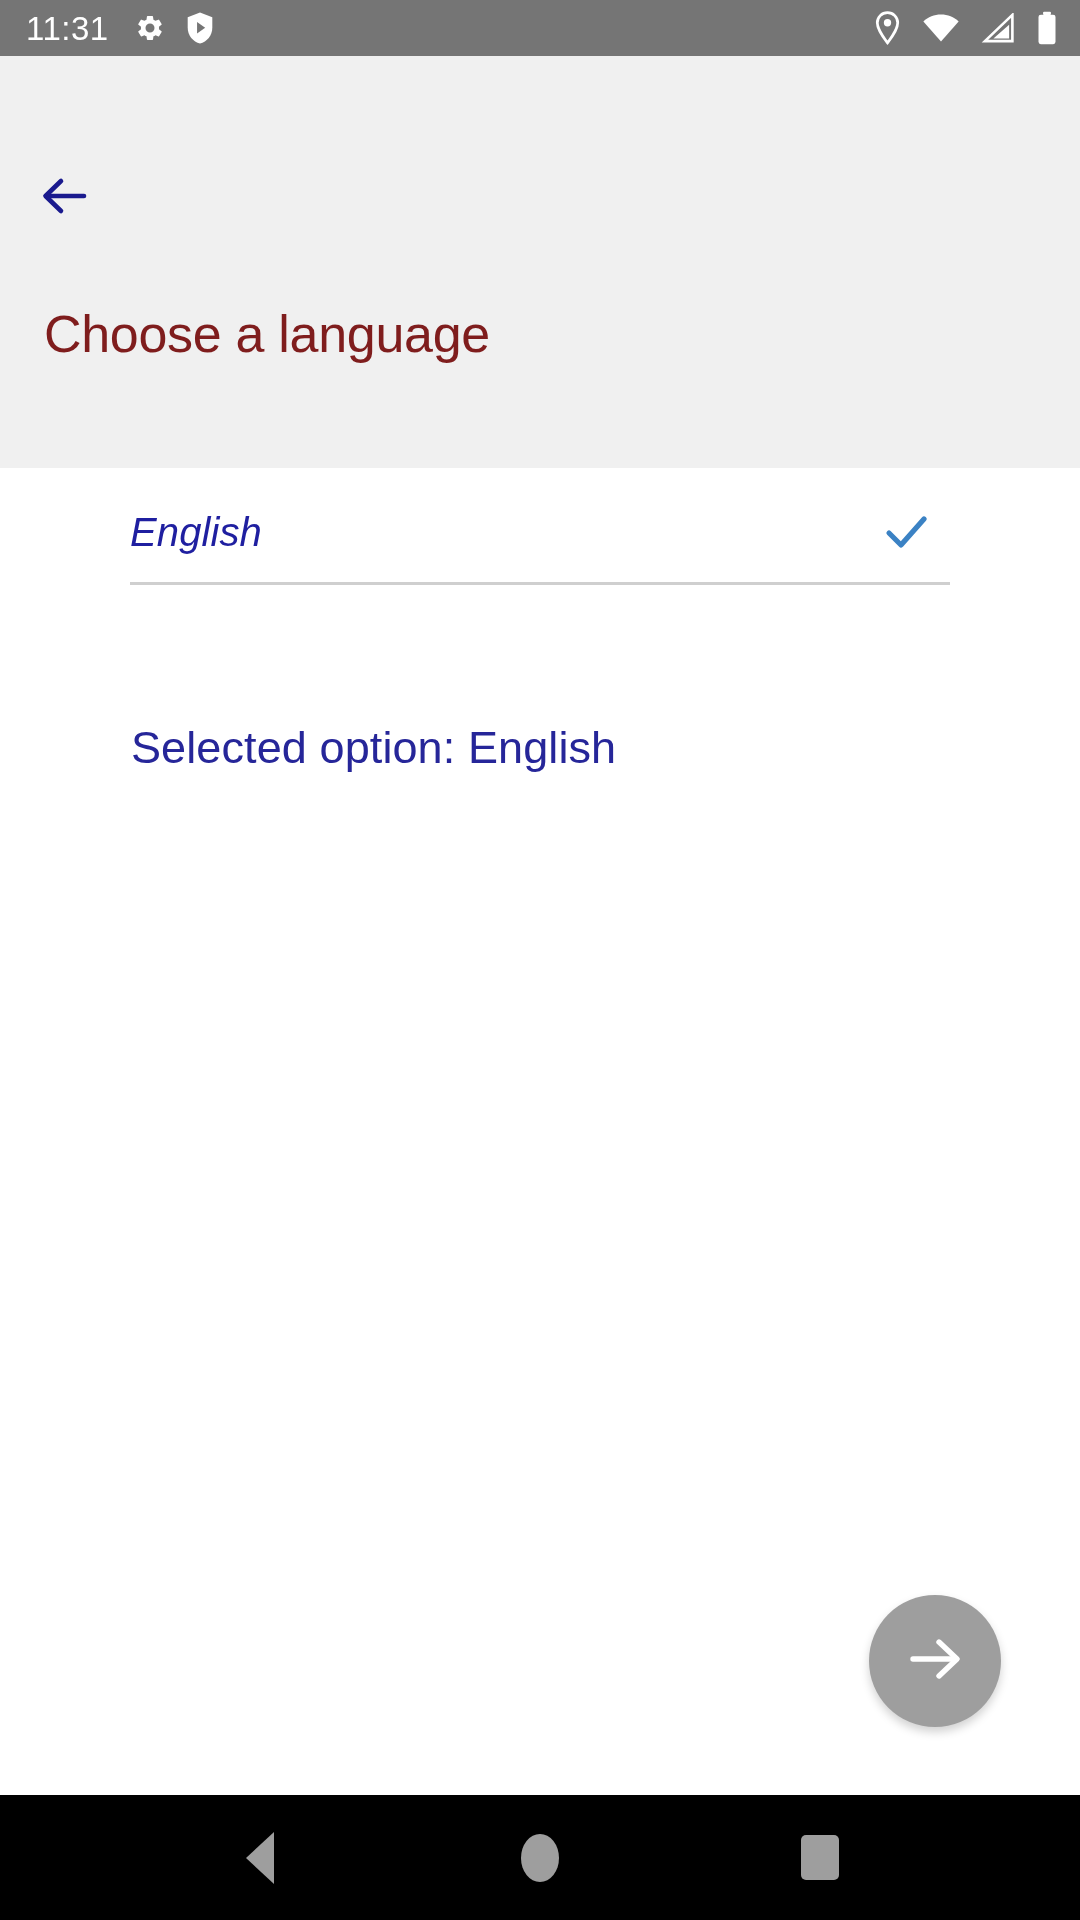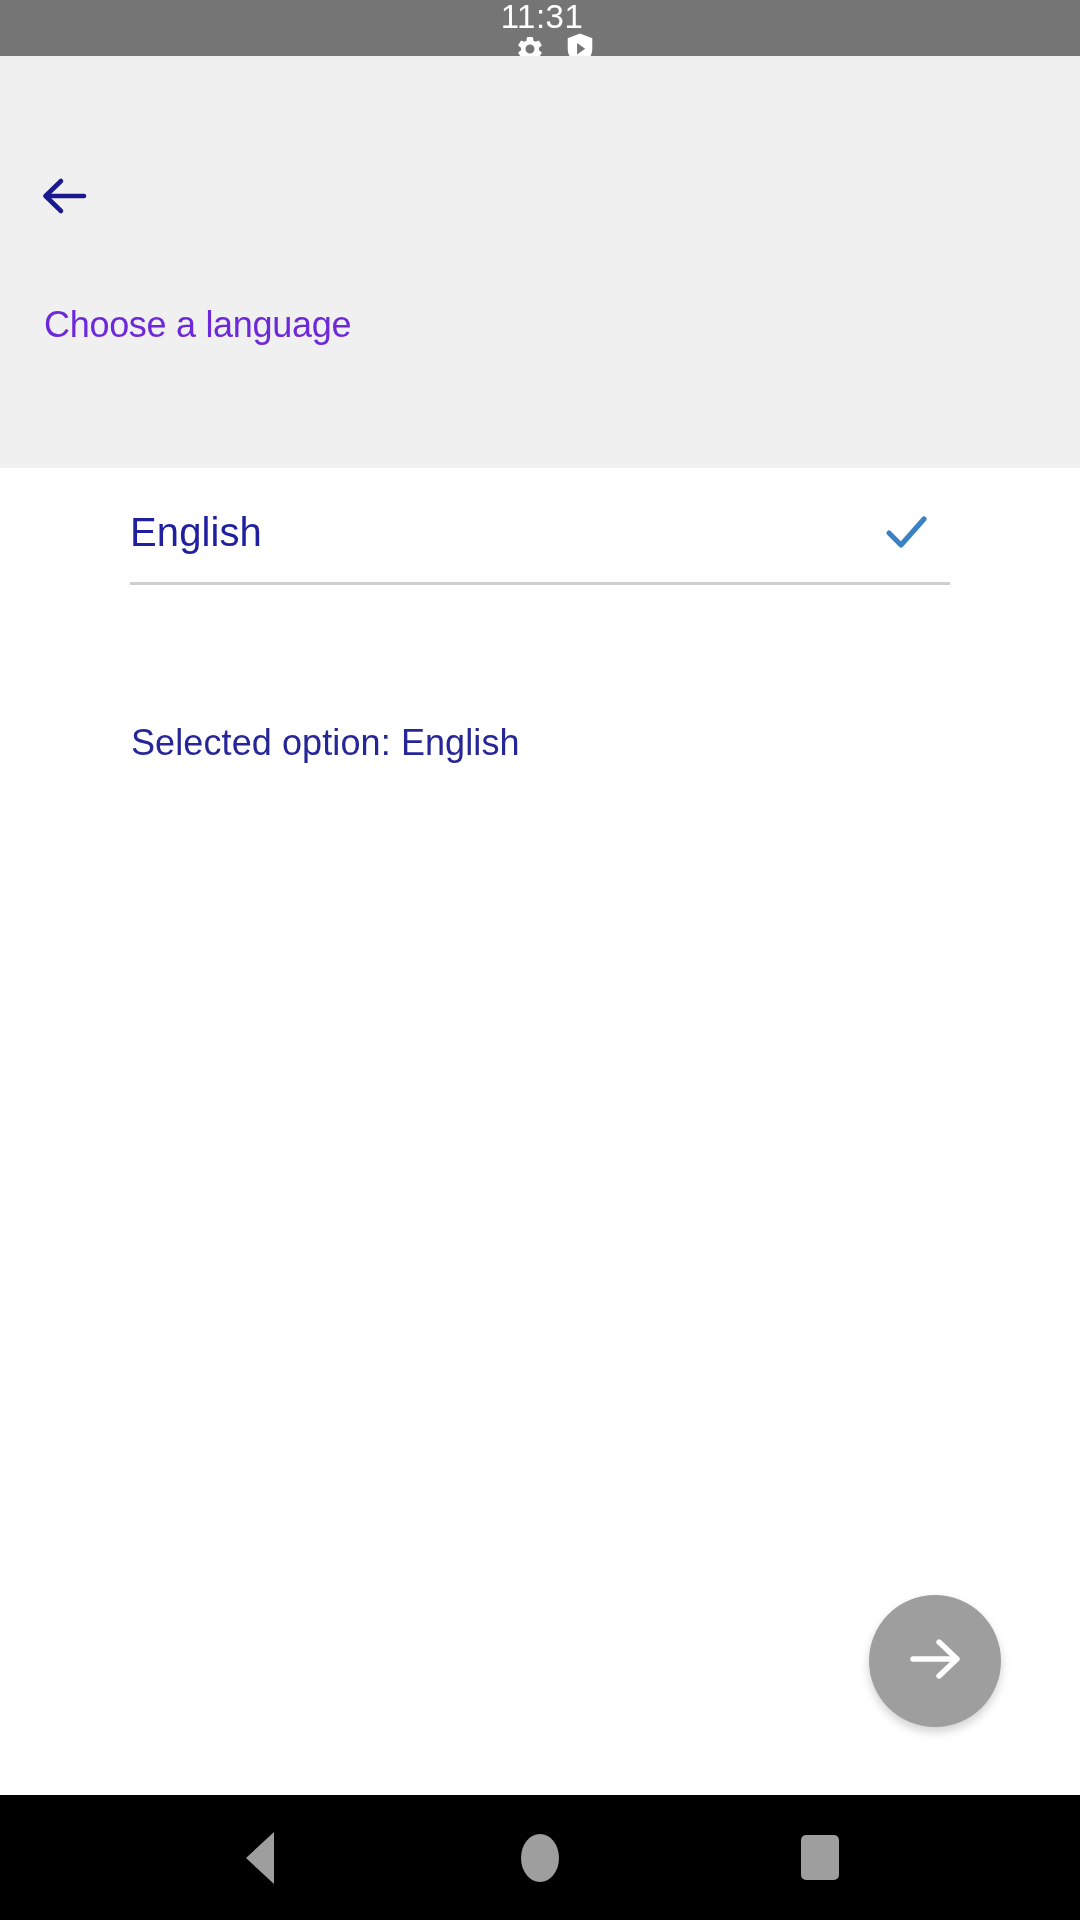--- a/index.html
+++ b/index.html
@@ -21,21 +21,20 @@
   
   #status-bar {
     position: absolute;
     top: 0; left: 0;
     width: 1080px;
     height: 56px;
     background: #757575;
     display: flex;
     align-items: center;
     padding: 0 22px 0 26px;
-    flex-direction: column;
   }
   #status-clock {
     color: #ffffff;
     font-size: 33px;
     letter-spacing: 0.5px;
     line-height: 1;
     font-family: "Liberation Sans", sans-serif;
   }
   .status-left-icons {
     display: flex;
@@ -67,22 +66,22 @@
     height: 76px;
     display: flex;
     align-items: center;
     justify-content: center;
     cursor: pointer;
   }
   #page-title {
     position: absolute;
     left: 44px;
     top: 248px;
-    color: #6d28d9;
-    font-size: 36px;
+    color: #7f1d1d;
+    font-size: 52px;
     font-weight: 400;
     letter-spacing: -0.3px;
     white-space: nowrap;
   }
 
   
   #content {
     position: absolute;
     top: 468px; left: 0;
     width: 1080px;
@@ -95,20 +94,21 @@
     top: 14px;
     left: 130px;
     width: 820px;
   }
   .language-row {
     position: relative;
     height: 100px;
     display: flex;
     align-items: center;
     cursor: pointer;
+    font-style: italic;
   }
   .language-label {
     color: #1f1fa0;
     font-size: 40px;
     font-weight: 400;
     letter-spacing: 0.1px;
   }
   .check-icon {
     position: absolute;
     right: 20px;
@@ -121,21 +121,21 @@
     height: 3px;
     background: #cfcfcf;
     width: 820px;
   }
 
   #selected-option {
     position: absolute;
     top: 254px;
     left: 131px;
     color: #262699;
-    font-size: 36px;
+    font-size: 45px;
     letter-spacing: 0.1px;
     white-space: nowrap;
   }
 
   
   #fab {
     position: absolute;
     left: 869px;
     top: 1595px;
     width: 132px;

